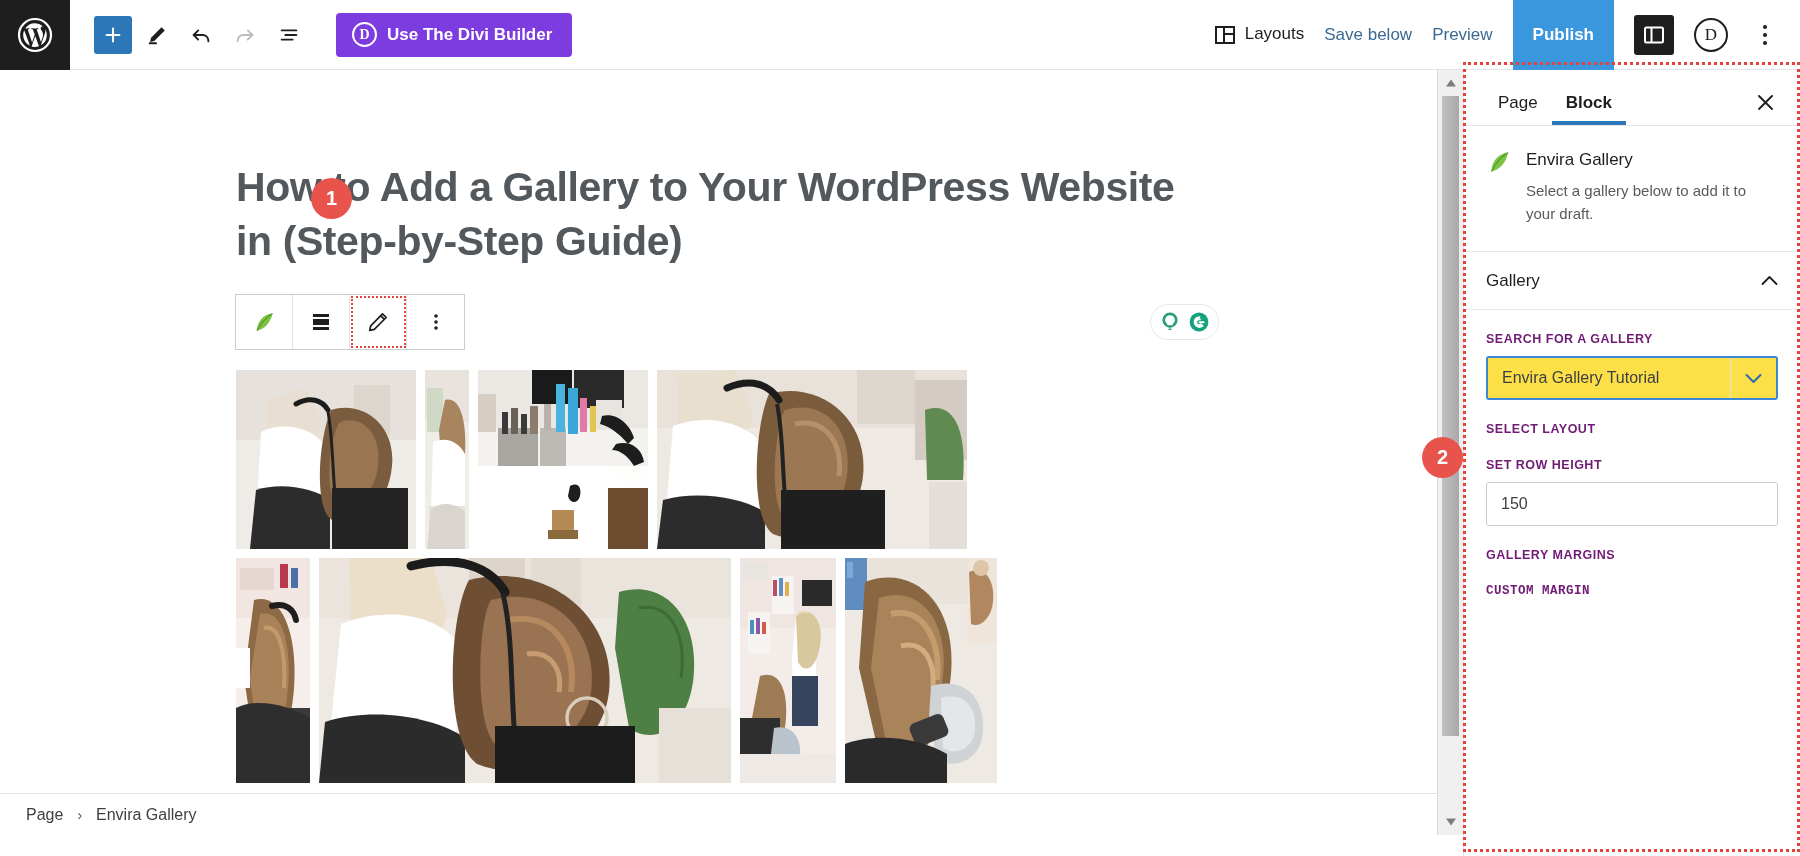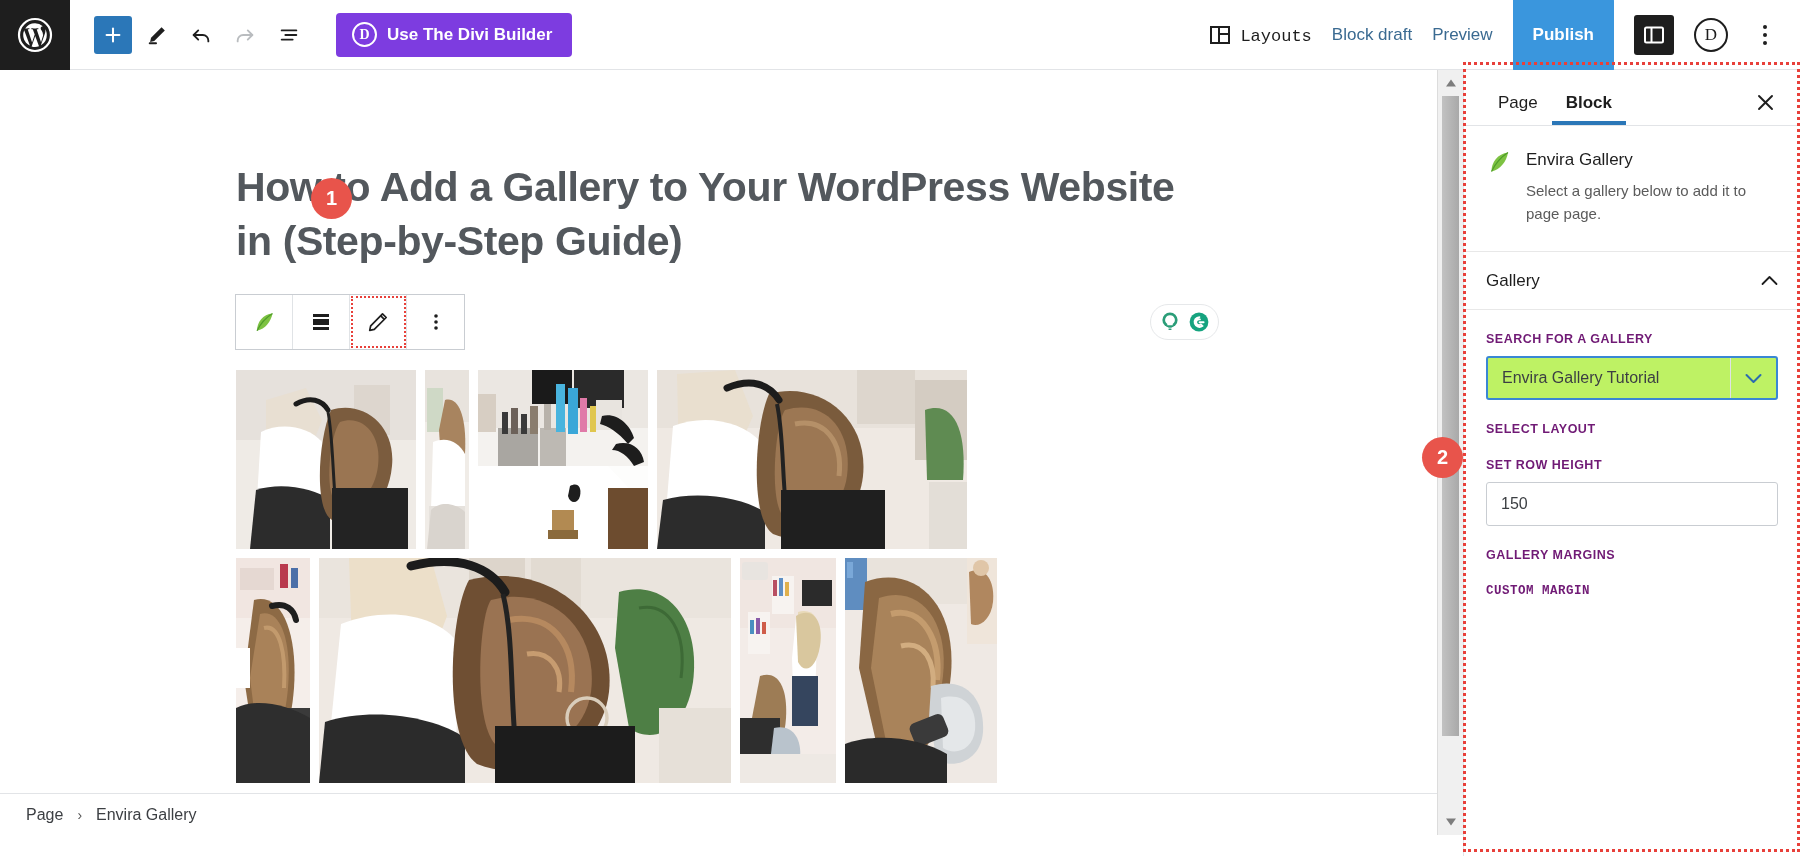--- a/index.html
+++ b/index.html
@@ -41,21 +41,21 @@
     width: 25px; height: 25px; border: 2px solid #fff; border-radius: 50%;
     color: #fff; font-size: 14px; font-weight: bold; display: flex;
     align-items: center; justify-content: center; font-family: "Liberation Serif", serif;
   }
   .divi-btn .dlabel { color: #fff; font-size: 17px; font-weight: bold; white-space: nowrap; }
 
   .tb-right {
     margin-left: auto; display: flex; align-items: center;
     gap: 20px; padding-right: 18px;
   }
-  .layouts-btn { display: flex; align-items: flex-end; gap: 9px; cursor: pointer; font-family: Liberation Mono, monospace; }
+  .layouts-btn { display: flex; align-items: flex-start; gap: 9px; cursor: pointer; }
   .layouts-btn .lbl { font-size: 17px; color: #1e1e1e; }
   .link-btn { font-size: 17px; color: #3a6a91; cursor: pointer; background: none; border: none;
               font-family: "Liberation Sans", sans-serif; }
   .publish-btn {
     background: #3a96dd; color: #fff; font-size: 17px; font-weight: bold;
     border: none; border-radius: 3px; padding: 27px 20px; cursor: pointer;
     font-family: Liberation Sans, sans-serif;
   }
   .sq-btn {
     width: 40px; height: 40px; background: #1e1e1e; border-radius: 3px;
@@ -157,21 +157,21 @@
     padding: 0 22px; border-bottom: 1px solid #e8e8e8; cursor: pointer;
   }
   .sb-section-head .sh-title { font-size: 17px; color: #1e1e1e; text-align: center; }
   .sb-body { padding: 22px; }
   .fld { margin-bottom: 22px; }
   .fld-label {
     font-size: 12.5px; font-weight: bold; letter-spacing: .5px;
     color: #701a75; text-transform: uppercase; margin-bottom: 10px; display: block;
   }
   .select-box {
-    height: 44px; border: 1px solid #c9cdd2; border-radius: 3px; background: #bef264;
+    height: 44px; border: 1px solid #c9cdd2; border-radius: 3px; background: #fde047;
     display: flex; align-items: center; padding: 0 0 0 14px; font-size: 16px; color: #3c3f43;
     position: relative; cursor: pointer;
   }
   .select-box.focused { border: 2px solid #3a87d4; }
   .select-box .caret-wrap {
     margin-left: auto; width: 46px; height: 100%; display: flex;
     align-items: center; justify-content: center; border-left: 1px solid #dfe2e5;
   }
   .select-box.plain .caret-wrap { border-left: none; width: 38px; }
   .text-input {
@@ -260,21 +260,21 @@
     <div class="tb-right">
       <div class="layouts-btn">
         <svg width="22" height="22" viewBox="0 0 22 22">
           <rect x="1" y="2" width="20" height="18" fill="#1e1e1e"></rect>
           <rect x="3" y="4" width="6" height="14" fill="#fff"></rect>
           <rect x="11" y="4" width="8" height="5" fill="#fff"></rect>
           <rect x="11" y="11" width="8" height="7" fill="#fff"></rect>
         </svg>
         <span class="lbl">Layouts</span>
       </div>
-      <button class="link-btn">Block draft</button>
+      <button class="link-btn">Save below</button>
       <button class="link-btn">Preview</button>
       <button class="publish-btn">Publish</button>
       <button class="sq-btn">
         <svg width="22" height="22" viewBox="0 0 22 22" fill="none" stroke="#fff" stroke-width="2">
           <rect x="2" y="3.5" width="18" height="15" rx="1.5"></rect>
           <line x1="8.5" y1="3.5" x2="8.5" y2="18.5"></line>
         </svg>
       </button>
       <button class="circ-btn">D</button>
       <button class="dots-btn">
@@ -538,21 +538,21 @@
       </button>
     </div>
 
     <div class="sb-blockinfo">
       <svg width="26" height="26" viewBox="0 0 26 26" style="flex:0 0 26px;margin-top:1px;">
         <path d="M22 3.5C20.6 12.4 14.4 20.6 5.5 22.5c-.3-9 6.4-18 16.5-19z" fill="#7dc242"></path>
         <path d="M22 3.5C15 8 9.2 14.8 5.5 22.5" stroke="#4e9c2a" stroke-width="1.2" fill="none"></path>
       </svg>
       <div class="bi-text">
         <div class="bi-title">Envira Gallery</div>
-        <div class="bi-desc">Select a gallery below to add it to page page.</div>
+        <div class="bi-desc">Select a gallery below to add it to your draft.</div>
       </div>
     </div>
 
     <div class="sb-section-head">
       <span class="sh-title">Gallery</span>
       <span>
         <svg width="17" height="11" viewBox="0 0 17 11" fill="none" stroke="#1e1e1e" stroke-width="1.8" stroke-linecap="round" stroke-linejoin="round">
           <path d="M1.5 9 L8.5 2 L15.5 9"></path>
         </svg>
       </span>

